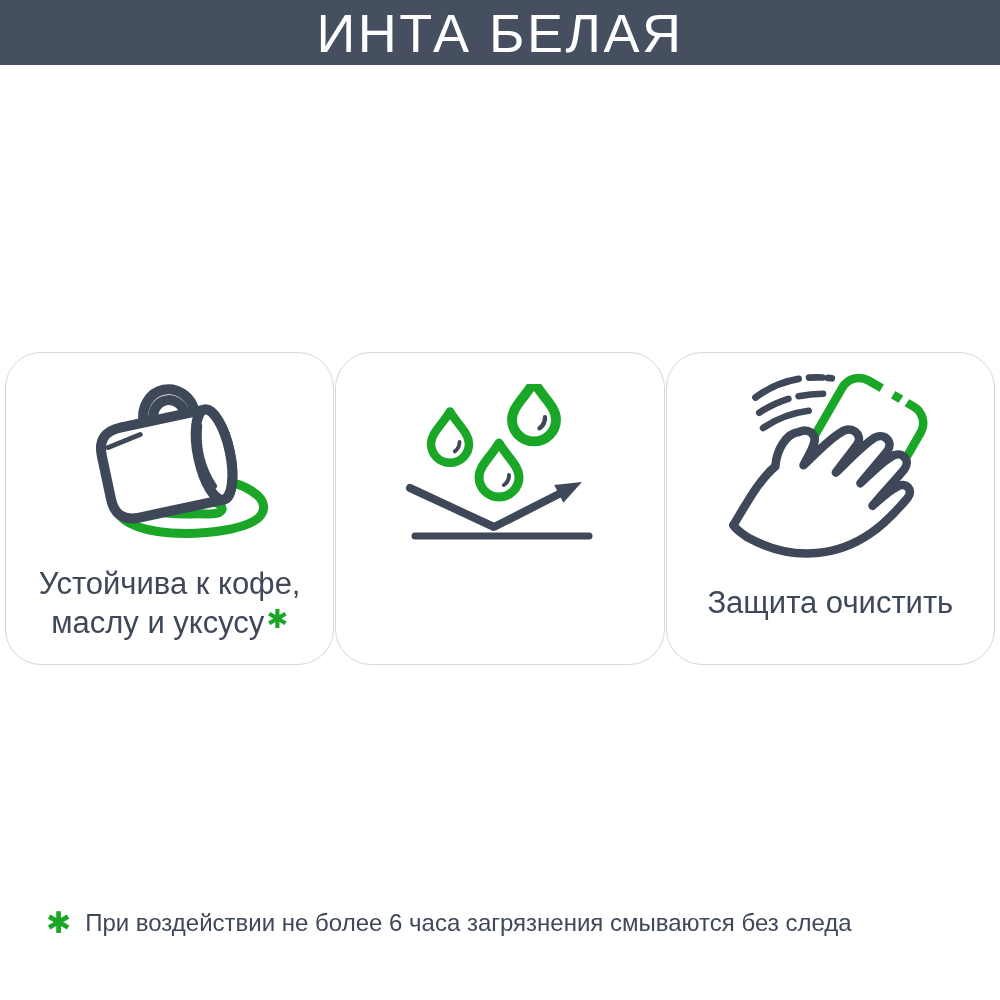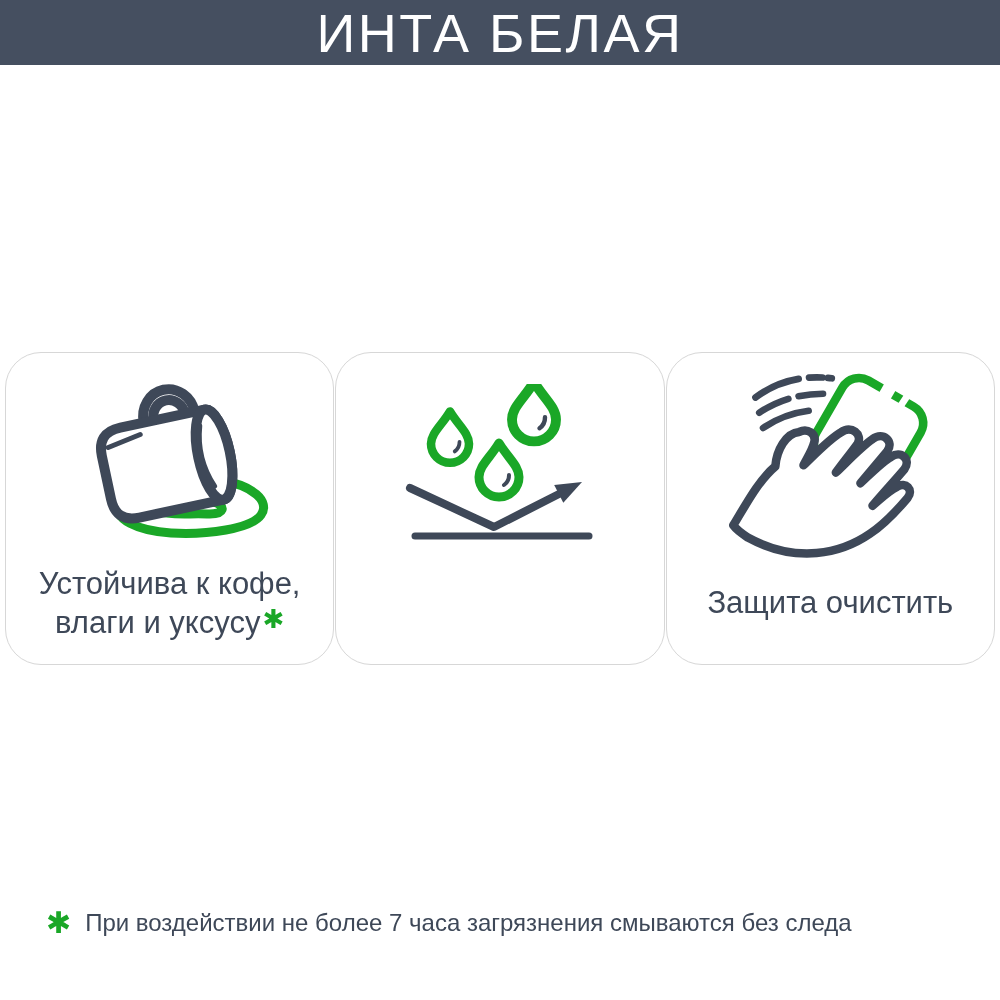--- a/index.html
+++ b/index.html
@@ -66,21 +66,21 @@
             <path class="s-ink f-white" stroke-width="10" d="M69,40 L69,126 C69,143 78,150 93,150 L137,150 C152,150 161,143 161,126 L161,40 A46,16 0 0 0 69,40 Z"></path>
             <ellipse class="s-ink f-white" stroke-width="10" cx="115" cy="40" rx="46" ry="16"></ellipse>
             <path class="s-ink" stroke-width="5" d="M84,48 Q115,58 146,46"></path>
             <path class="s-ink" stroke-width="5" d="M80,108 L86,142"></path>
           </g>
         </svg>
       </div>
       <p class="caption">
         <span>
           <span>Устойчива к кофе,</span><br>
-          <span>влаги и уксусу</span><span class="mark mark-inline">✱</span>
+          <span>маслу и уксусу</span><span class="mark mark-inline">✱</span>
         </span>
       </p>
     </section>
 
     <section class="card">
       <div class="icon-box">
         <svg width="200" height="160" viewBox="0 0 200 160">
 
           <g transform="translate(50,56) scale(0.95)">
             <path class="s-grn f-white" stroke-width="9" d="M0,-30 C-9,-15 -20,-7 -20,4 a20,20 0 0 0 40,0 C20,-7 9,-15 0,-30 Z"></path>
@@ -128,16 +128,16 @@
       </div>
       <p class="caption">
         <span>Защита очистить</span>
       </p>
     </section>
 
   </main>
 
   <footer class="footnote">
     <span class="mark mark-big">✱</span>
-    <span class="footnote-text">При воздействии не более 7 часа загрязнения смываются без следа</span>
+    <span class="footnote-text">При воздействии не более 6 часа загрязнения смываются без следа</span>
   </footer>
 
 </div>
 
 </body></html>

